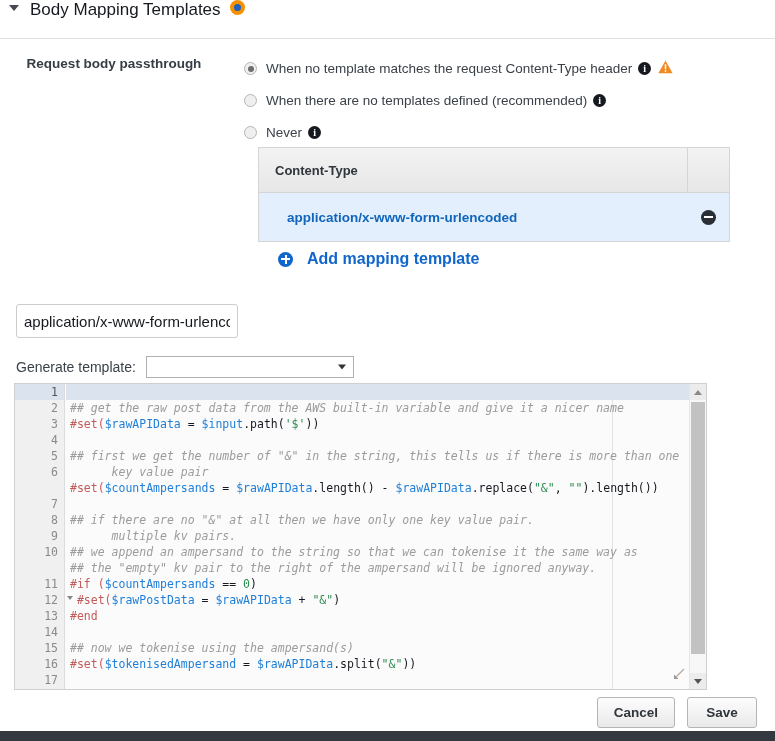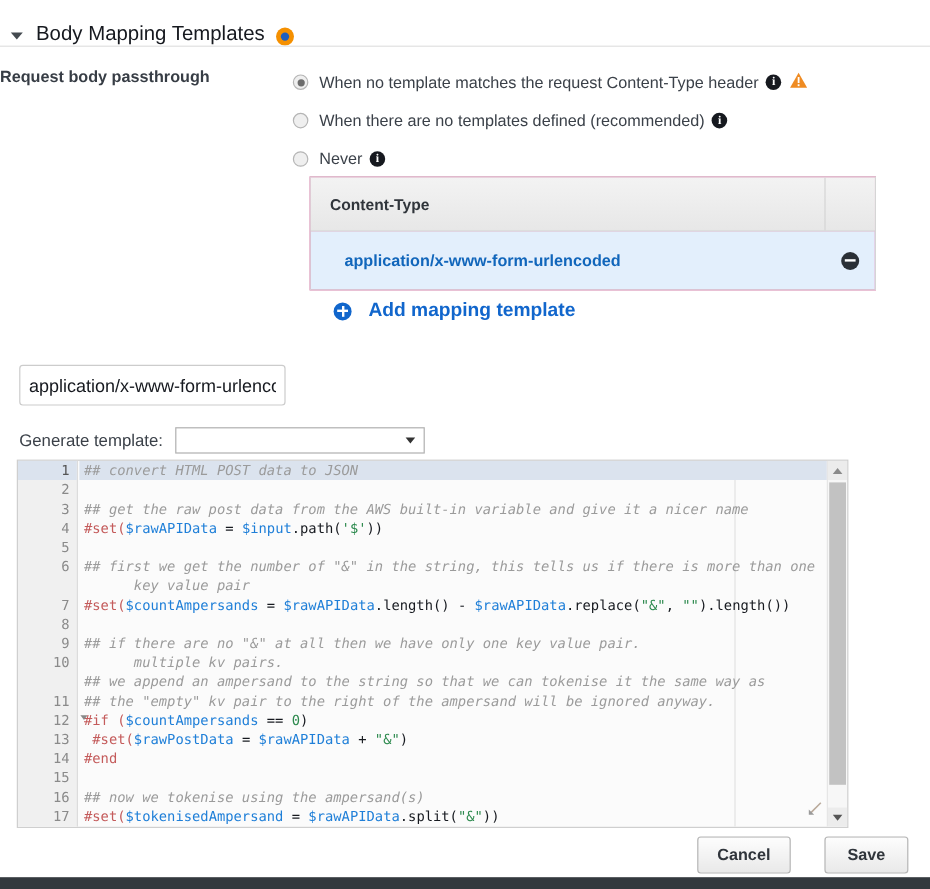--- a/index.html
+++ b/index.html
@@ -17,21 +17,21 @@
     overflow: hidden;
   }
 
   
   .section-header {
     position: absolute;
     left: 0; top: 0;
     width: 775px;
     height: 38px;
     display: flex;
-    align-items: flex-end;
+    align-items: flex-start;
     box-sizing: border-box;
     padding-left: 6px;
   }
   .caret-toggle {
     width: 16px;
     height: 16px;
     display: flex;
     align-items: center;
     justify-content: center;
     cursor: pointer;
@@ -72,21 +72,21 @@
     width: 775px;
     height: 1px;
     background: #e0e0e0;
   }
 
   
   .form-label {
     position: absolute;
     left: 0;
     width: 228px;
-    text-align: left;
+    text-align: center;
     font-weight: bold;
     font-size: 13.5px;
     color: #373d45;
   }
   .radio-list {
     position: absolute;
     left: 244px;
     top: 56px;
   }
   .radio-row {
@@ -415,21 +415,21 @@
     width: 14px; height: 14px;
     cursor: nesw-resize;
   }
 
   
   .footer-buttons {
     position: absolute;
     right: 18px;
     top: 697px;
     display: flex;
-    gap: 28px;
+    gap: 12px;
     align-items: center;
   }
   .btn {
     min-width: 70px;
     height: 31px;
     box-sizing: border-box;
     border: 1px solid #b5b5b5;
     border-radius: 3px;
     background-image: linear-gradient(#fdfdfd, #e9e9e9);
     font-family: "Liberation Sans", sans-serif;
@@ -541,21 +541,20 @@
           <div class="ln">15</div>
           <div class="ln">16</div>
           <div class="ln">17</div>
           <div class="ln">18</div>
         </div>
     </div>
     <div class="code-area">
       <div class="print-margin"></div>
       <div class="active-line-bg"></div>
       <div class="lines" id="code-lines">
-          <div class="cl"><span class="cmt">## convert HTML POST data to JSON</span></div>
           <div class="cl">&nbsp;</div>
           <div class="cl"><span class="cmt">## get the raw post data from the AWS built-in variable and give it a nicer name</span></div>
           <div class="cl"><span class="kw">#set(</span><span class="var">$rawAPIData</span><span class="pl"> = </span><span class="var">$input</span><span class="pl">.path(</span><span class="str">'$'</span><span class="pl">))</span></div>
           <div class="cl">&nbsp;</div>
           <div class="cl"><span class="cmt">## first we get the number of "&amp;" in the string, this tells us if there is more than one</span></div>
           <div class="cl"><span class="cmt">      key value pair</span></div>
           <div class="cl"><span class="kw">#set(</span><span class="var">$countAmpersands</span><span class="pl"> = </span><span class="var">$rawAPIData</span><span class="pl">.length() - </span><span class="var">$rawAPIData</span><span class="pl">.replace(</span><span class="str">"&amp;"</span><span class="pl">, </span><span class="str">""</span><span class="pl">).length())</span></div>
           <div class="cl">&nbsp;</div>
           <div class="cl"><span class="cmt">## if there are no "&amp;" at all then we have only one key value pair.</span></div>
           <div class="cl"><span class="cmt">      multiple kv pairs.</span></div>

